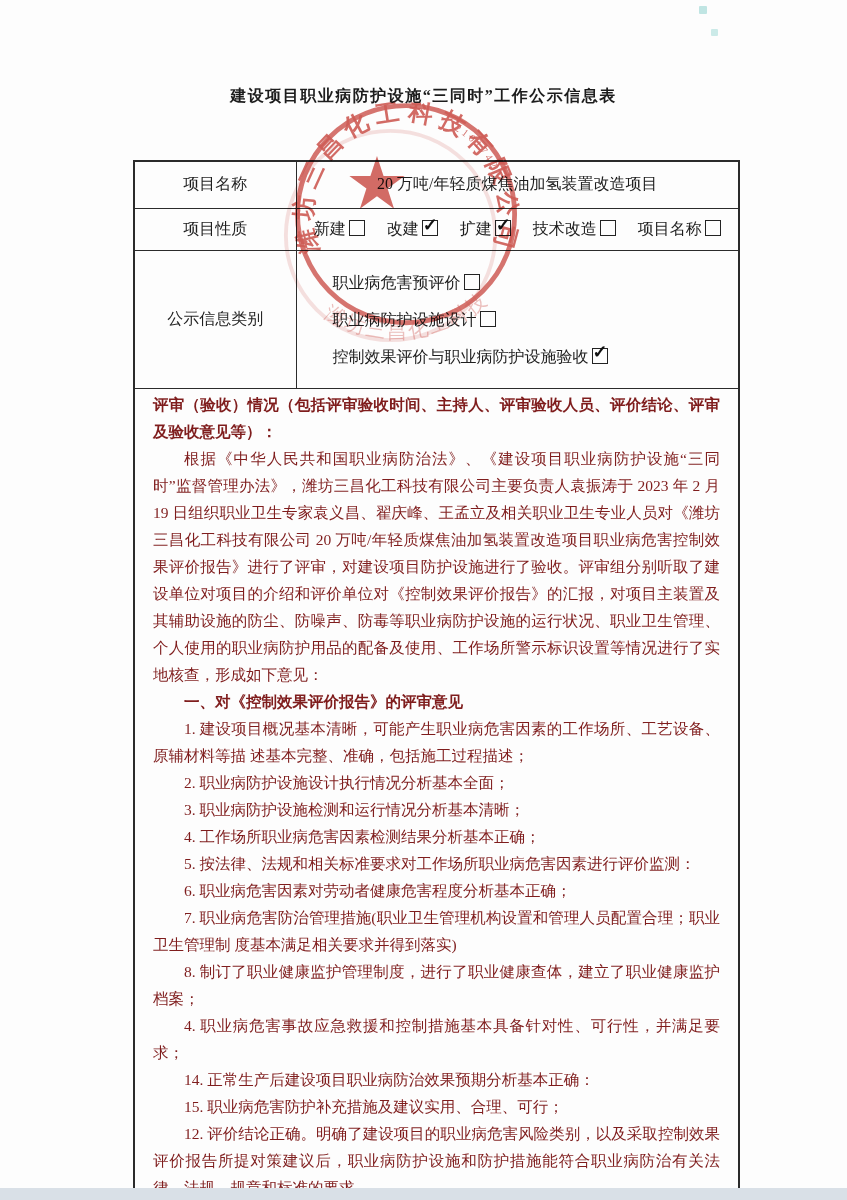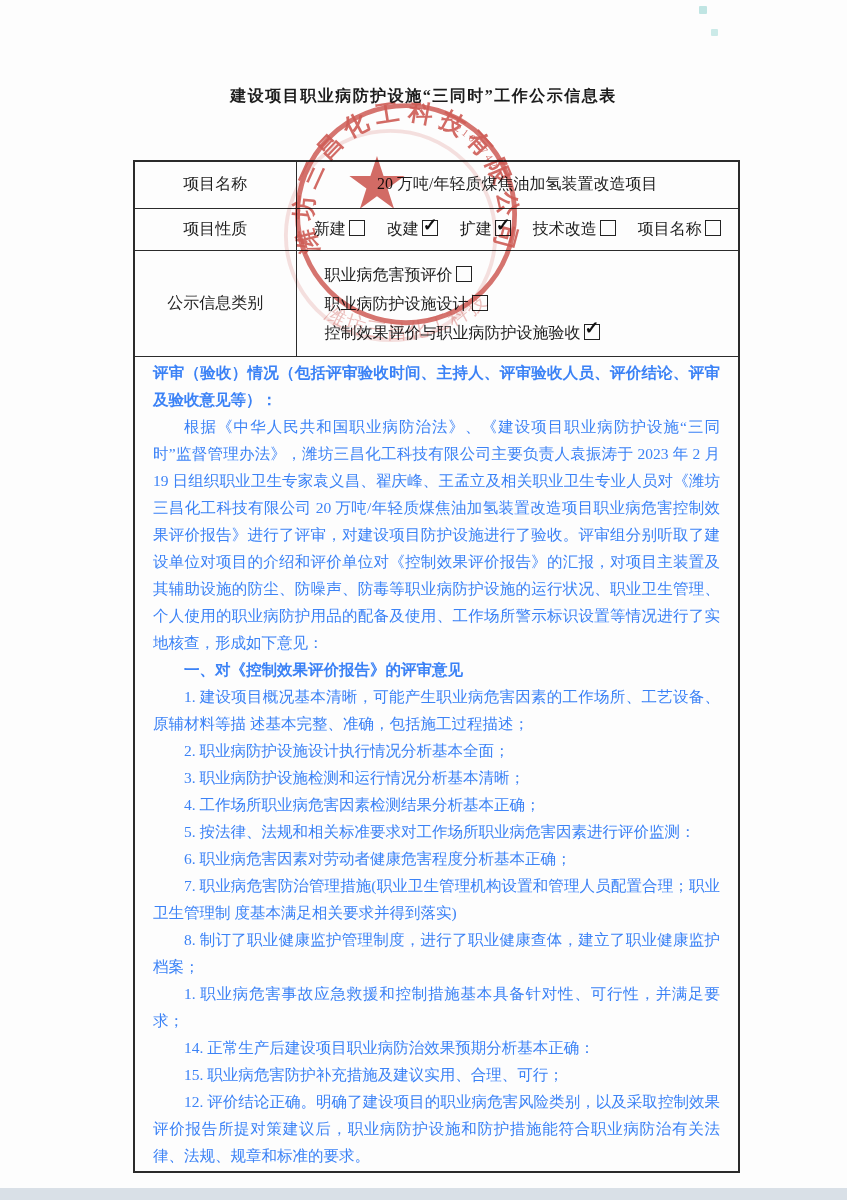--- a/index.html
+++ b/index.html
@@ -15,23 +15,23 @@
   td.val{text-align:center;}
   .r1{height:47px}.r2{height:46px}.r3{height:42px}.r4{height:42px}.r5{height:63px}.r6{height:70px}
   .pre{white-space:pre-line;line-height:21px;}
   .nature-line{display:flex;justify-content:center;align-items:center;gap:22px;}
   .cb-item{white-space:nowrap;}
   .cb{display:inline-block;width:14px;height:14px;border:1.6px solid #222;margin-left:3px;
     vertical-align:-2px;position:relative;}
   .cb.checked::after{content:"✓";position:absolute;left:0px;top:-7px;font-size:18px;
     font-weight:bold;color:#111;}
   .pub-list{padding:3px 2px;line-height:21px;text-align:left;}
-  .pub-list > div{margin:8px;font-family:Liberation Serif, serif;}
+  .pub-list > div{margin:16px;font-family:Liberation Serif, serif;}
   td.review{padding:4px 9px 8px 9px;}
-  .review p{margin:0;font-size:15.5px;line-height:27px;text-align:justify;text-indent:2em;color:#3b82f6;}
+  .review p{margin:0;font-size:15.5px;line-height:27px;text-align:justify;text-indent:2em;color:#7f1d1d;}
   .review p.hd{font-weight:bold;text-indent:0;}
   .review p.sub{font-weight:bold;font-family:Liberation Serif, serif;}
   
   .seal{position:absolute;left:282px;top:94px;width:252px;height:252px;pointer-events:none;
     mix-blend-mode:multiply;opacity:.88;}
   .artifact{position:absolute;border-radius:1px;}
   .a1{left:699px;top:6px;width:8px;height:8px;opacity:.55;}
   .a2{left:711px;top:29px;width:7px;height:7px;opacity:.45;}
   .scan-edge{position:absolute;left:0;bottom:0;width:100%;height:12px;}
 </style>
@@ -85,21 +85,21 @@
         <p>根据《中华人民共和国职业病防治法》、《建设项目职业病防护设施“三同时”监督管理办法》，潍坊三昌化工科技有限公司主要负责人袁振涛于 2023 年 2 月 19 日组织职业卫生专家袁义昌、翟庆峰、王孟立及相关职业卫生专业人员对《潍坊三昌化工科技有限公司 20 万吨/年轻质煤焦油加氢装置改造项目职业病危害控制效果评价报告》进行了评审，对建设项目防护设施进行了验收。评审组分别听取了建设单位对项目的介绍和评价单位对《控制效果评价报告》的汇报，对项目主装置及其辅助设施的防尘、防噪声、防毒等职业病防护设施的运行状况、职业卫生管理、个人使用的职业病防护用品的配备及使用、工作场所警示标识设置等情况进行了实地核查，形成如下意见：</p>
         <p class="sub">一、对《控制效果评价报告》的评审意见</p>
         <p>1. 建设项目概况基本清晰，可能产生职业病危害因素的工作场所、工艺设备、原辅材料等描 述基本完整、准确，包括施工过程描述；</p>
         <p>2. 职业病防护设施设计执行情况分析基本全面；</p>
         <p>3. 职业病防护设施检测和运行情况分析基本清晰；</p>
         <p>4. 工作场所职业病危害因素检测结果分析基本正确；</p>
         <p>5. 按法律、法规和相关标准要求对工作场所职业病危害因素进行评价监测：</p>
         <p>6. 职业病危害因素对劳动者健康危害程度分析基本正确；</p>
         <p>7. 职业病危害防治管理措施(职业卫生管理机构设置和管理人员配置合理；职业卫生管理制 度基本满足相关要求并得到落实)</p>
         <p>8. 制订了职业健康监护管理制度，进行了职业健康查体，建立了职业健康监护档案；</p>
-        <p>1. 职业病危害事故应急救援和控制措施基本具备针对性、可行性，并满足要求；</p>
+        <p>4. 职业病危害事故应急救援和控制措施基本具备针对性、可行性，并满足要求；</p>
         <p>14. 正常生产后建设项目职业病防治效果预期分析基本正确：</p>
         <p>15. 职业病危害防护补充措施及建议实用、合理、可行；</p>
         <p>12. 评价结论正确。明确了建设项目的职业病危害风险类别，以及采取控制效果评价报告所提对策建议后，职业病防护设施和防护措施能符合职业病防治有关法律、法规、规章和标准的要求。</p>
       </td>
     </tr>
   </tbody>
     </table>
 
   <svg class="seal" viewBox="0 0 260 260">
     <circle cx="128" cy="124" r="112" fill="none" stroke="#c9453e" stroke-width="5" opacity="0.85"></circle>

